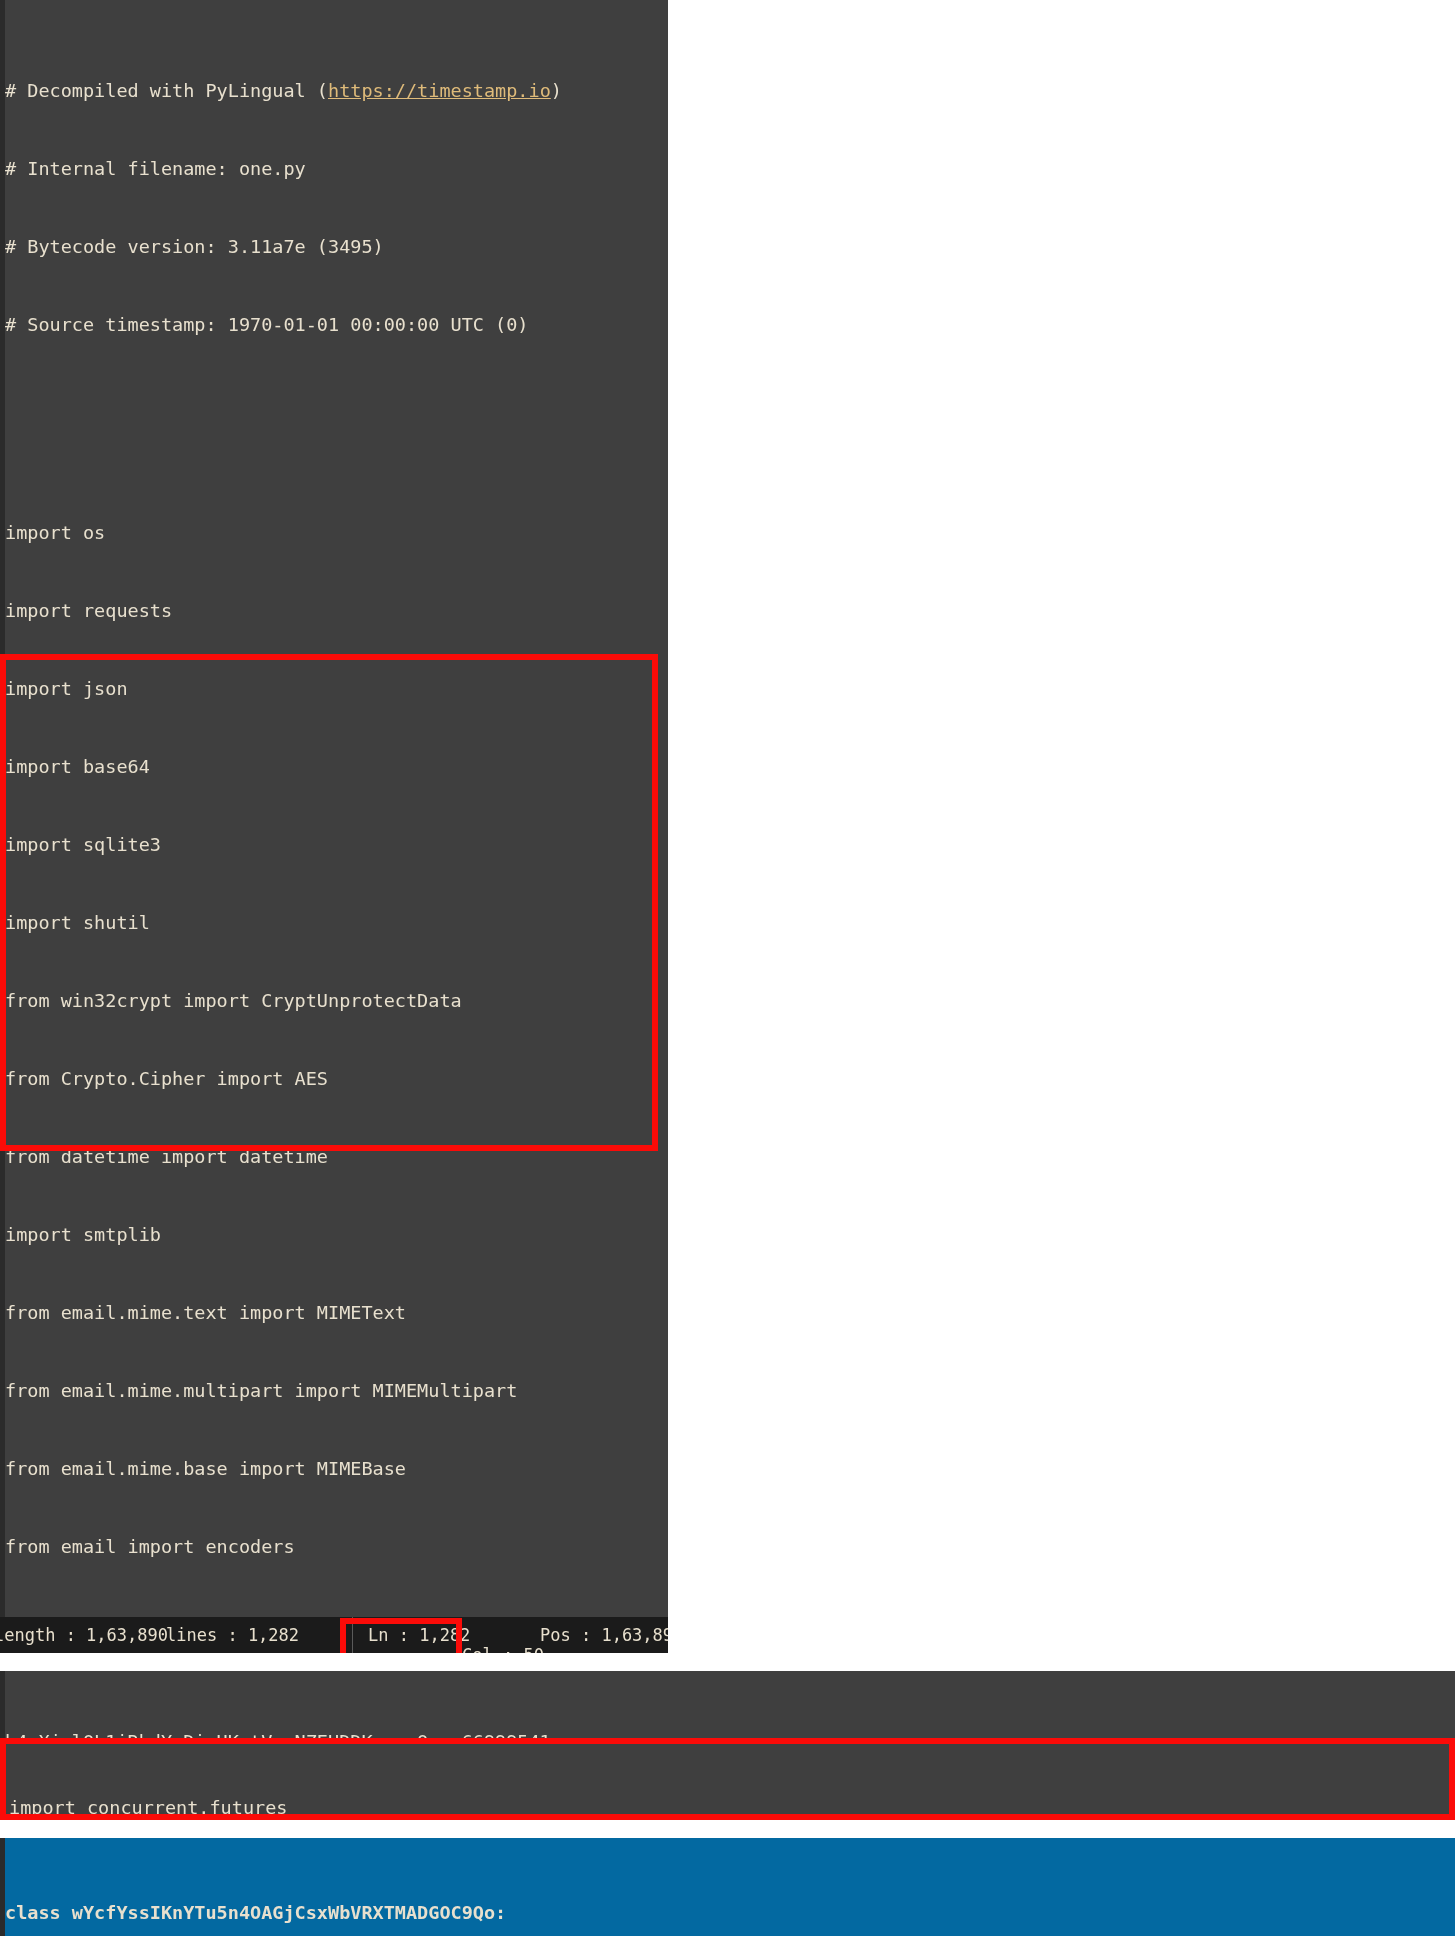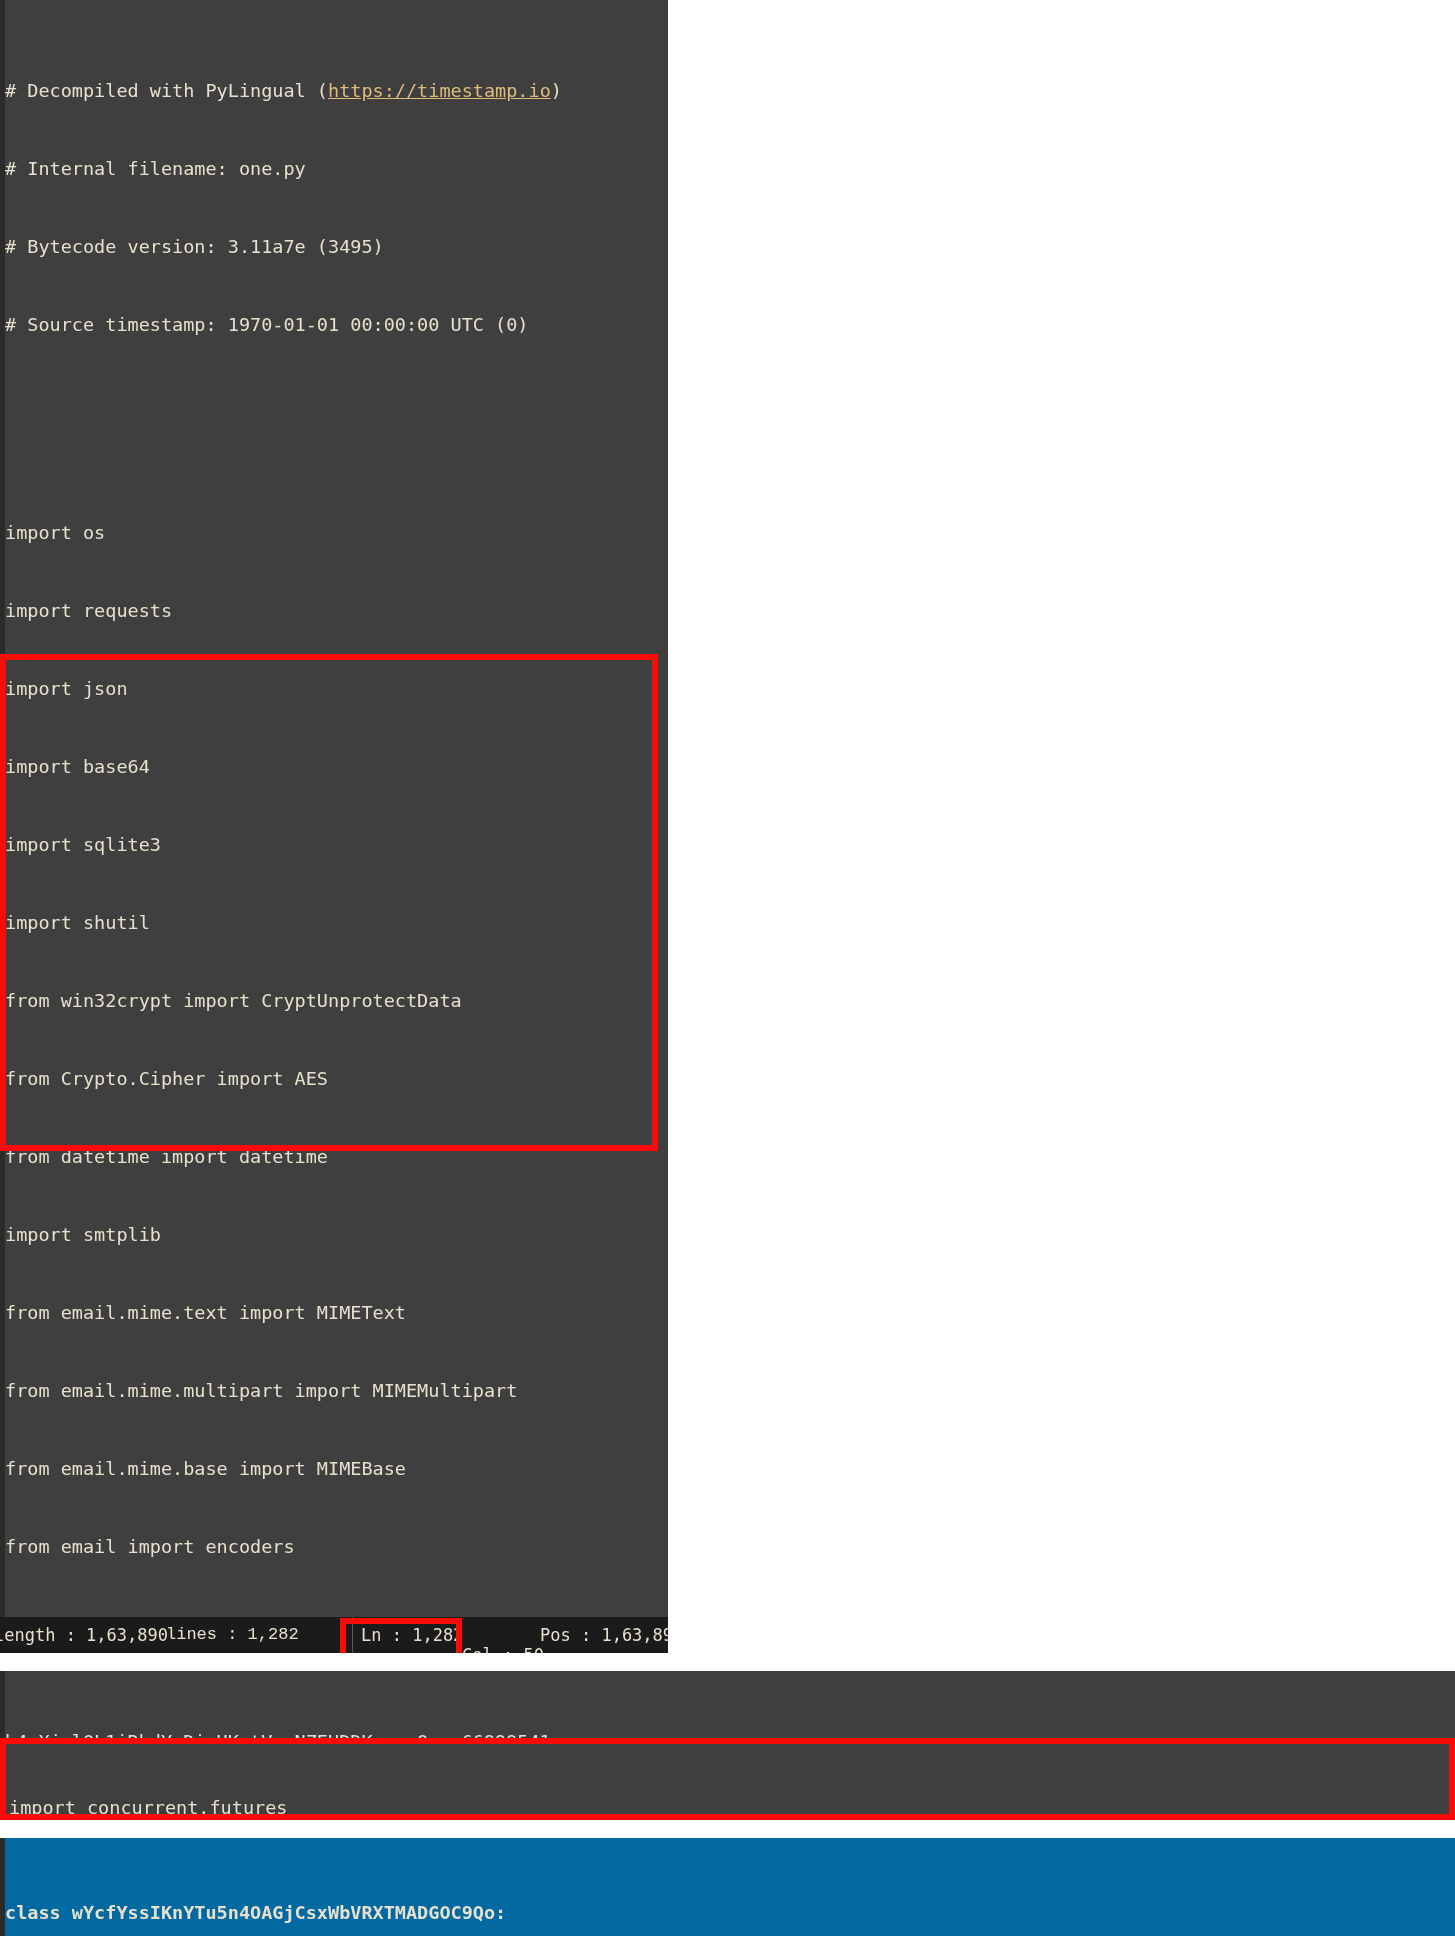--- a/index.html
+++ b/index.html
@@ -92,22 +92,22 @@
     overflow: hidden;
   }
   .status-cell {
     position: absolute;
     top: 0;
     height: 36px;
     line-height: 36px;
     color: #e8e0ce;
   }
   #status-length { left: -6px; }
-  #status-lines  { left: 166px; font-family: Liberation Mono, monospace; }
-  #status-ln     { left: 352px; border-left: 1px solid #5a5a5a; padding-left: 8px; }
+  #status-lines  { left: 166px; }
+  #status-ln     { left: 352px; border-left: 1px solid #5a5a5a; padding-left: 15px; }
   #status-col    { left: 462px; margin-top: 20px; }
   #status-pos    { left: 540px; }
 
   
   #gap-1 {
     position: absolute;
     left: 0;
     top: 1653px;
     width: 1455px;
     height: 18px;

